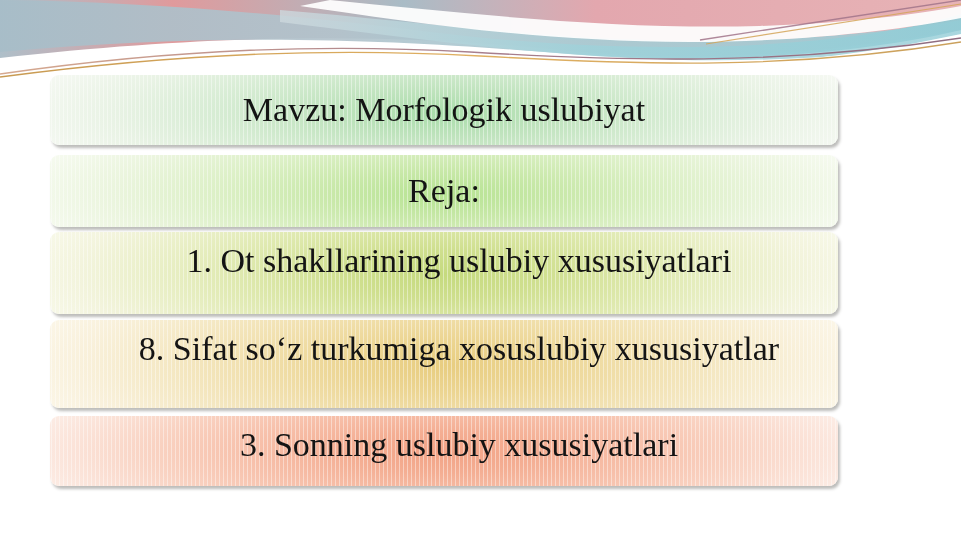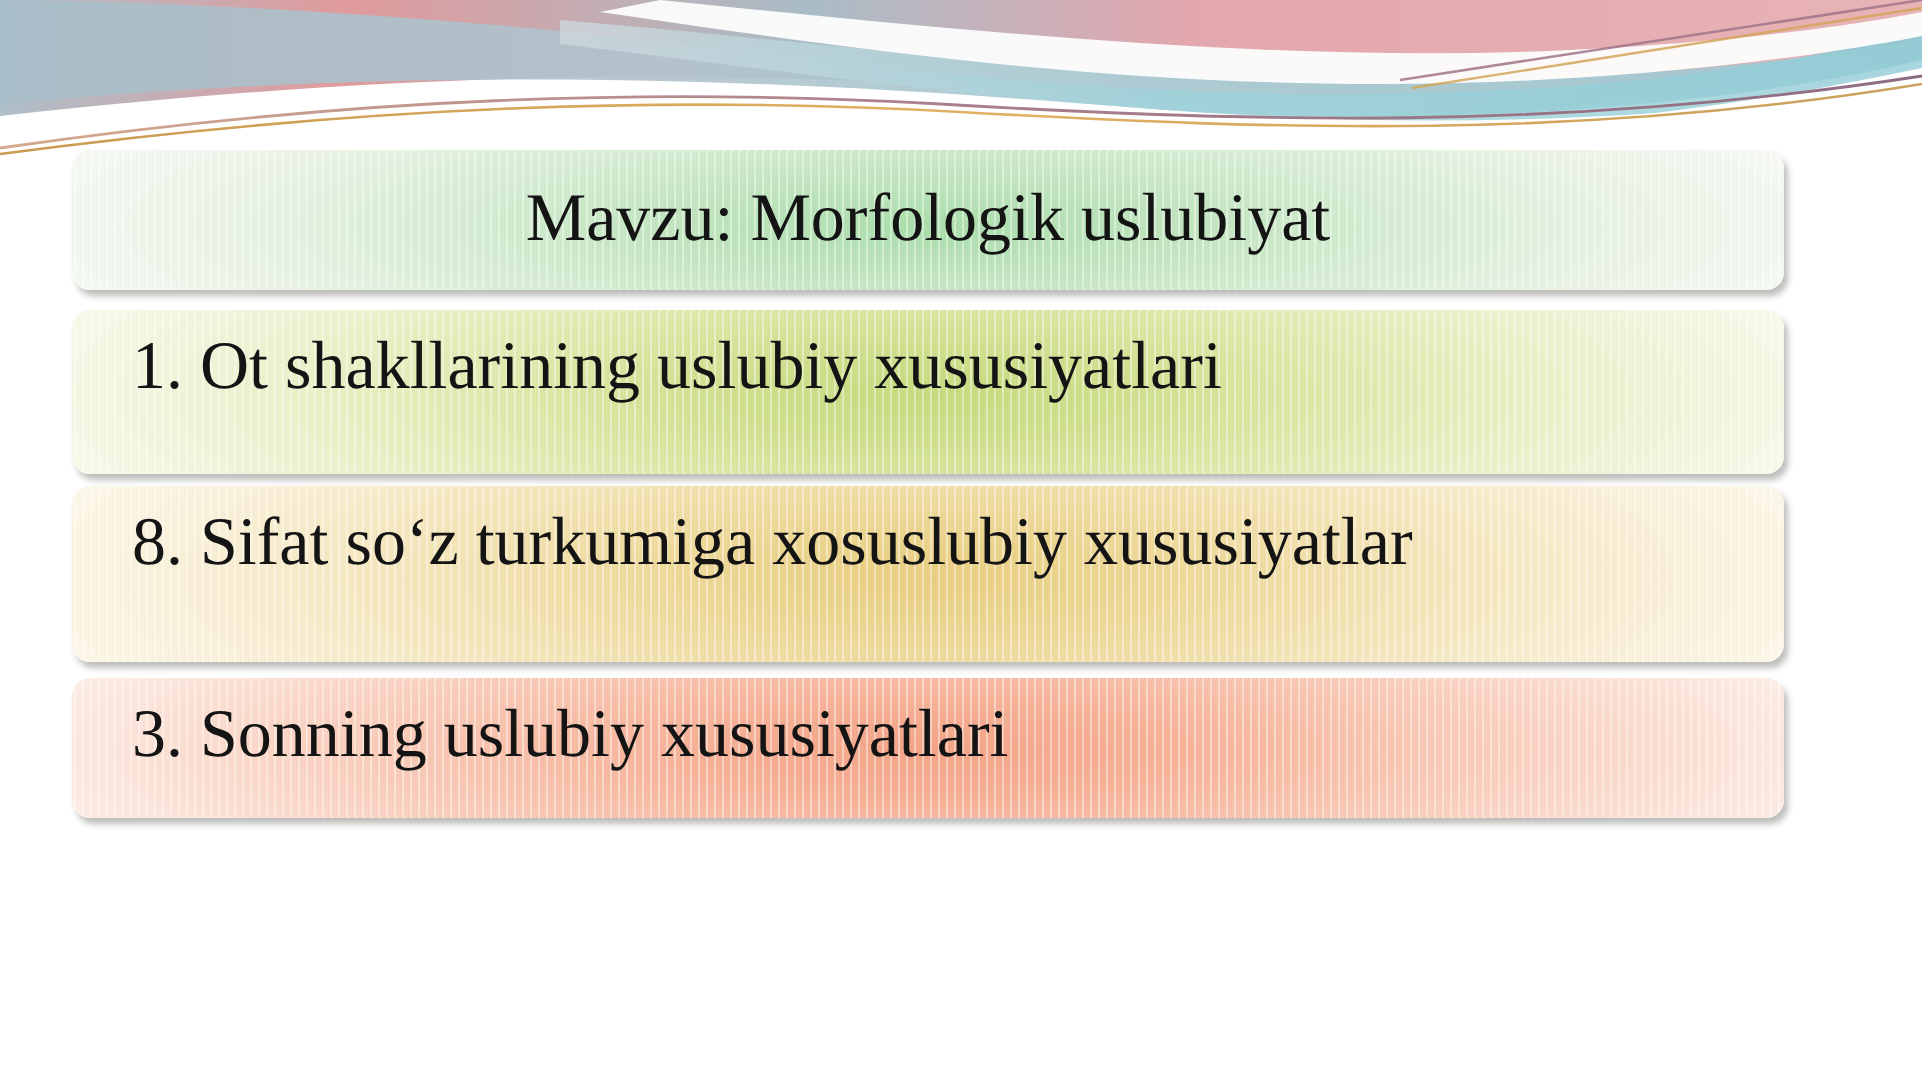--- a/index.html
+++ b/index.html
@@ -28,23 +28,23 @@
     left: 0; top: 0;
     width: 961px;
     height: 78px;
     overflow: hidden;
   }
   #wave-band svg { display: block; }
 
   
   #content {
     position: absolute;
-    left: 36px;
+    left: 50px;
     top: 75px;
-    width: 856px;
+    width: 788px;
   }
 
   .block {
     position: relative;
     border-radius: 9px;
     box-sizing: border-box;
     box-shadow: 2px 3px 3px rgba(90,90,85,0.40);
     overflow: hidden;
     margin-bottom: 6px;
   }
@@ -133,21 +133,21 @@
     background:
       radial-gradient(ellipse 58% 150% at 50% 52%,
         #f2a386 0%,
         #f4ae93 20%,
         #f7c0aa 42%,
         #f9d1c0 62%,
         #fbe2d7 80%,
         #fdf3ee 100%);
   }
   .item .txt {
-    text-align: left;
+    text-align: center;
     font-size: 34px;
     padding: 9px 0 0 30px;
   }
 
   
   #block-title { margin-bottom: 10px; }
   #block-reja  { margin-bottom: 5px; }
   #block-item1 { margin-bottom: 6px; }
   #block-item2 { margin-bottom: 8px; }
   #block-item3 { margin-bottom: 1px; }
@@ -212,20 +212,24 @@
     </svg>
   </div>
 
   <div id="content">
 
     <div class="block" id="block-title">
       <div class="tex"></div>
       <div class="txt">Mavzu: Morfologik uslubiyat</div>
     </div>
 
+    <div class="block" id="block-reja">
+      <div class="tex"></div>
+      <div class="txt">Reja:</div>
+    </div>
 
     <div class="block item" id="block-item1">
       <div class="tex"></div>
       <div class="txt">1. Ot shakllarining uslubiy xususiyatlari</div>
     </div>
 
     <div class="block item" id="block-item2">
       <div class="tex"></div>
       <div class="txt">8. Sifat so‘z turkumiga xosuslubiy xususiyatlar</div>
     </div>

